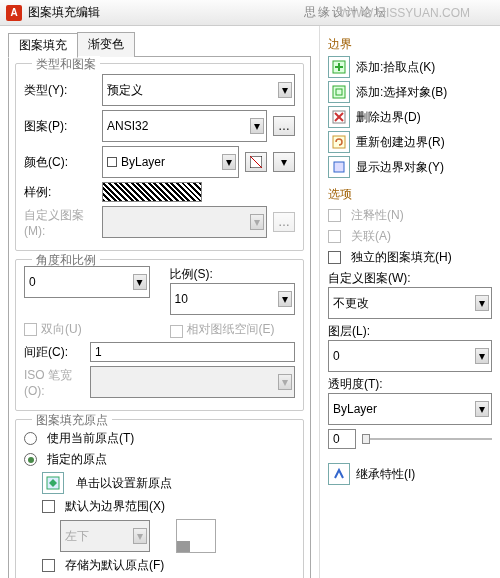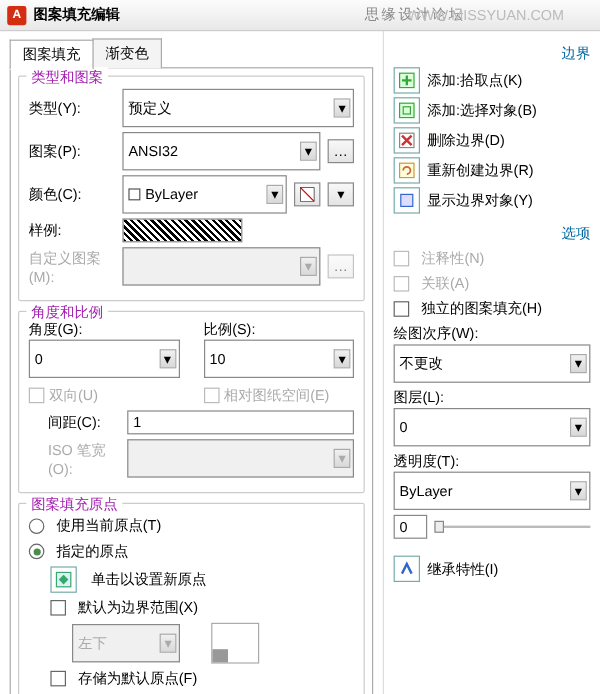--- a/index.html
+++ b/index.html
@@ -1,49 +1,49 @@
 <!DOCTYPE html>
 <html><head>
 <meta charset="utf-8">
 <style>
 * { box-sizing: border-box; font-family: "Microsoft YaHei", SimSun, sans-serif; font-size: 12px; }
 body { margin: 0; background: #fff; width: 500px; }
 .titlebar { height: 26px; background: linear-gradient(#fcfcfc, #e8e8e8); border-bottom: 1px solid #ccc; display: flex; align-items: center; padding: 0 6px; position: relative; }
 .app-icon { width: 16px; height: 16px; background: #d42e12; border-radius: 2px; margin-right: 6px; display: flex; align-items: center; justify-content: center; color: #fff; font-weight: bold; font-size: 10px; }
-.title-text { font-weight: bold; }
+.title-text { font-weight: normal; }
 .watermark { position: absolute; right: 30px; color: #bbb; }
 .watermark2 { position: absolute; right: 112px; color: #888; letter-spacing: 2px; }
 .body { display: flex; }
 .left-col { width: 320px; padding: 6px 8px 10px 8px; border-right: 1px solid #ddd; }
 .right-col { flex: 1; padding: 6px 8px; }
 .tabs { display: flex; }
 .tab { padding: 3px 10px; border: 1px solid #aaa; background: #f4f4f4; border-bottom: none; cursor: pointer; text-align: right; }
 .tab.active { background: #fff; border-bottom: 1px solid #fff; position: relative; top: 1px; z-index: 1; }
 .tab + .tab { margin-left: -1px; }
 .tab-panel { border: 1px solid #aaa; padding: 6px; margin-top: -1px; }
 .group { border: 1px solid #ccc; border-radius: 2px; padding: 6px 8px 8px 8px; margin-bottom: 8px; position: relative; }
-.group-title { position: absolute; top: -8px; left: 6px; background: #fff; padding: 0 4px; color: #a21caf; }
+.group-title { position: absolute; top: -8px; left: 16px; background: #fff; padding: 0 4px; color: #737373; }
 .row { display: flex; align-items: center; margin: 4px 0; gap: 6px; }
 .lbl { width: 72px; }
-.lbl2 { width: 60px; margin-left: 16px; }
+.lbl2 { width: 60px; }
 .combo { flex: 1; height: 32px; border: 1px solid #888; background: #fff; display: flex; align-items: center; padding: 0 4px; position: relative; }
 .combo.disabled { background: #f0f0f0; color: #aaa; }
 .combo .arrow { position: absolute; right: 2px; width: 14px; height: 16px; background: linear-gradient(#f0f0f0,#d8d8d8); border: 1px solid #aaa; display: flex; align-items: center; justify-content: center; }
 .input { flex: 1; height: 20px; border: 1px solid #888; background: #fff; padding: 0 4px; display: flex; align-items: center; }
 .swatch { width: 100px; height: 20px; border: 1px solid #888; background: repeating-linear-gradient(45deg, #000, #000 2px, #fff 2px, #fff 4px); }
 .btn-small { width: 22px; height: 20px; border: 1px solid #888; background: linear-gradient(#f8f8f8,#e4e4e4); display: flex; align-items: center; justify-content: center; cursor: pointer; }
 .btn-small.disabled { opacity: 0.5; }
 .iconbox { width: 22px; height: 22px; border: 1px solid #7aa; background: #fff; display: flex; align-items: center; justify-content: center; margin-right: 6px; }
 .ricon { width: 14px; height: 14px; }
 .radio, .check { width: 13px; height: 13px; border: 1px solid #666; background: #fff; display: inline-flex; align-items: center; justify-content: center; margin-right: 4px; }
 .radio { border-radius: 50%; }
 .radio.on::after { content: ""; width: 6px; height: 6px; background: #4a8a4a; border-radius: 50%; }
 .check.disabled, .radio.disabled { border-color: #bbb; }
 .disabled-text { color: #aaa; }
-.section-hdr { color: #0369a1; margin: 4px 0 2px 0; text-align: right; }
+.section-hdr { color: #a16207; margin: 4px 0 2px 0; }
 .footer { display: flex; gap: 10px; padding: 6px 10px 10px 10px; }
 .btn { padding: 2px 18px; border: 1px solid #888; background: linear-gradient(#f8f8f8,#e4e4e4); cursor: pointer; }
 .half { display: flex; gap: 20px; }
 .half > div { flex: 1; }
 svg { display: block; }
 .rt-row { display: flex; align-items: center; margin: 3px 0; }
 .rt-label { flex: 1; }
 </style>
 </head>
 <body>
@@ -107,40 +107,39 @@
               <div class="arrow">▾</div>
             </div>
     <div class="btn-small disabled">…</div>
   </div>
 </div>
 
 <div class="group">
   <div class="group-title">角度和比例</div>
   <div class="half">
     <div>
-      <div>角度(G):</div>
       <div class="combo">
                 <span>0</span>
                 <div class="arrow">▾</div>
               </div>
     </div>
     <div>
       <div>比例(S):</div>
       <div class="combo">
                 <span>10</span>
                 <div class="arrow">▾</div>
               </div>
     </div>
   </div>
   <div class="half" style="margin-top:6px">
     <div style="display:flex;align-items:center">
               <span class="check disabled"></span>
               <span class="disabled-text">双向(U)</span>
             </div>
-    <div style="display:flex;align-items:center">
+    <div style="display:flex;align-items:flex-end">
               <span class="check disabled"></span>
               <span class="disabled-text">相对图纸空间(E)</span>
             </div>
   </div>
   <div class="row">
     <div class="lbl2">间距(C):</div>
     <div class="input">
               <span>1</span>
             </div>
   </div>
@@ -266,21 +265,21 @@
       </div>
   <div class="row">
         <span class="check disabled"></span>
         <span class="disabled-text">关联(A)</span>
       </div>
   <div class="row">
         <span class="check"></span>
         <span>独立的图案填充(H)</span>
       </div>
 
-  <div style="margin-top:4px">绘图次序(W):</div>
+  <div style="margin-top:4px">自定义图案(W):</div>
   <div class="combo">
         <span>不更改</span>
         <div class="arrow">▾</div>
       </div>
 
   <div style="margin-top:4px">图层(L):</div>
   <div class="combo">
         <span>0</span>
         <div class="arrow">▾</div>
       </div>

